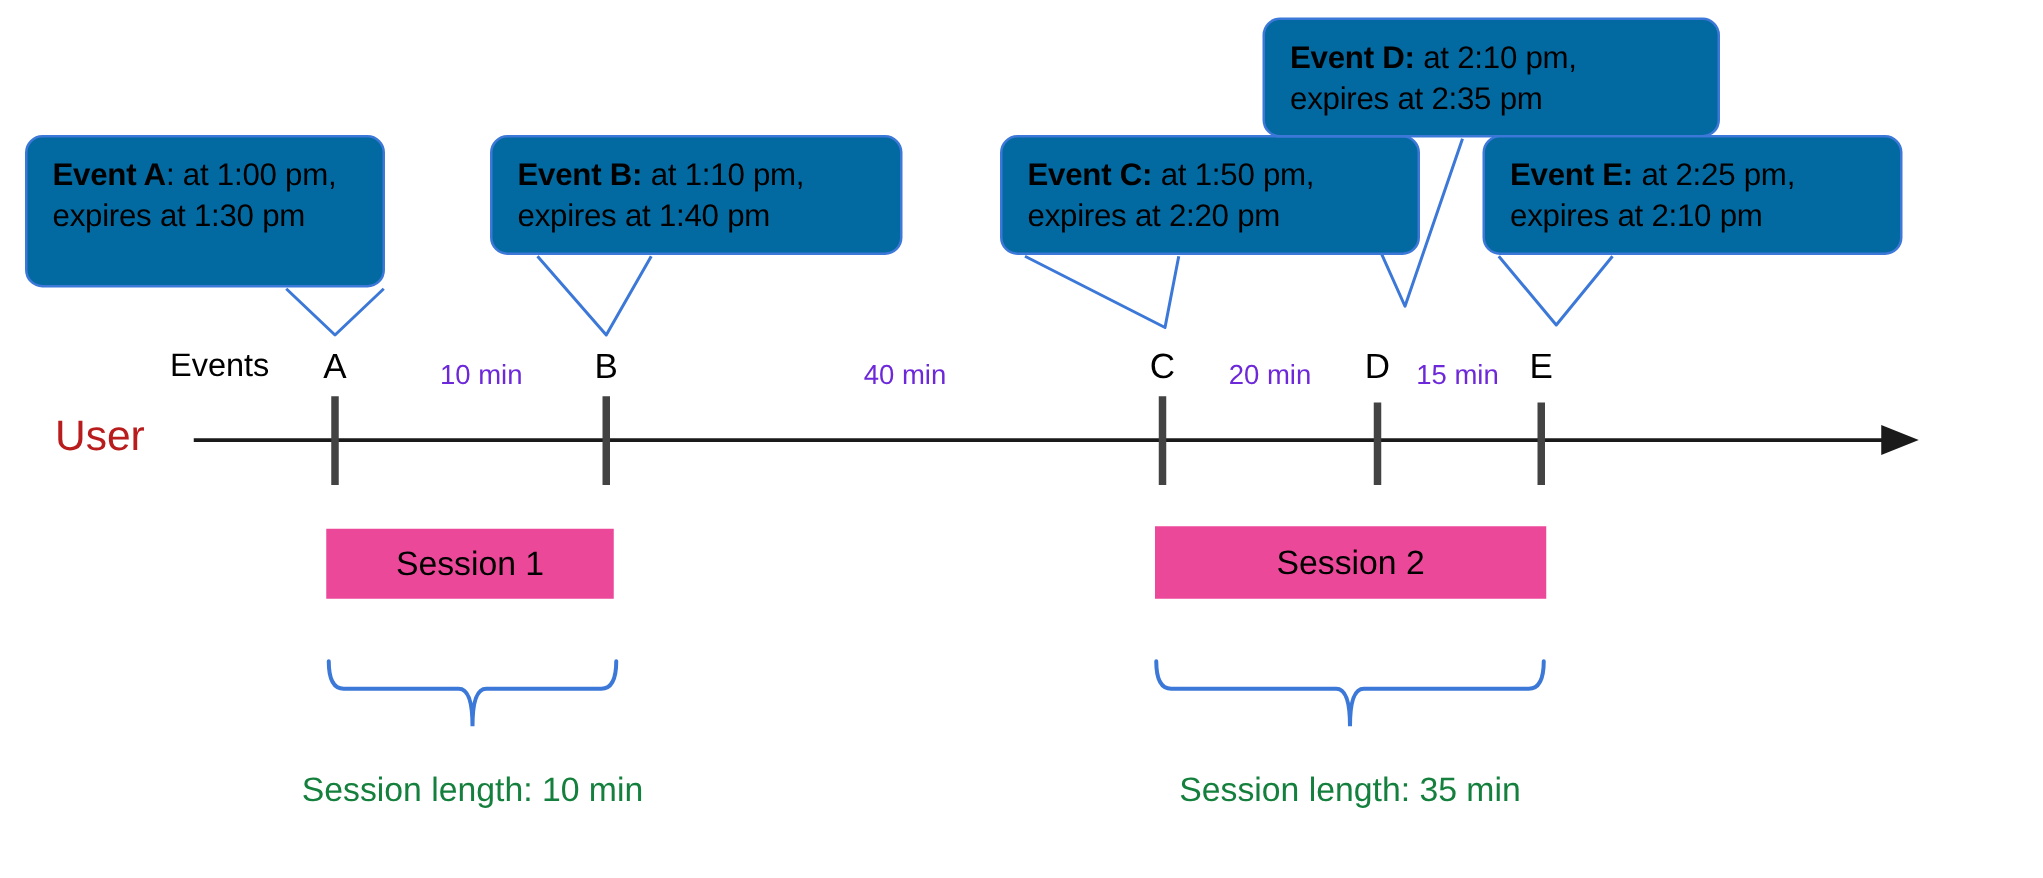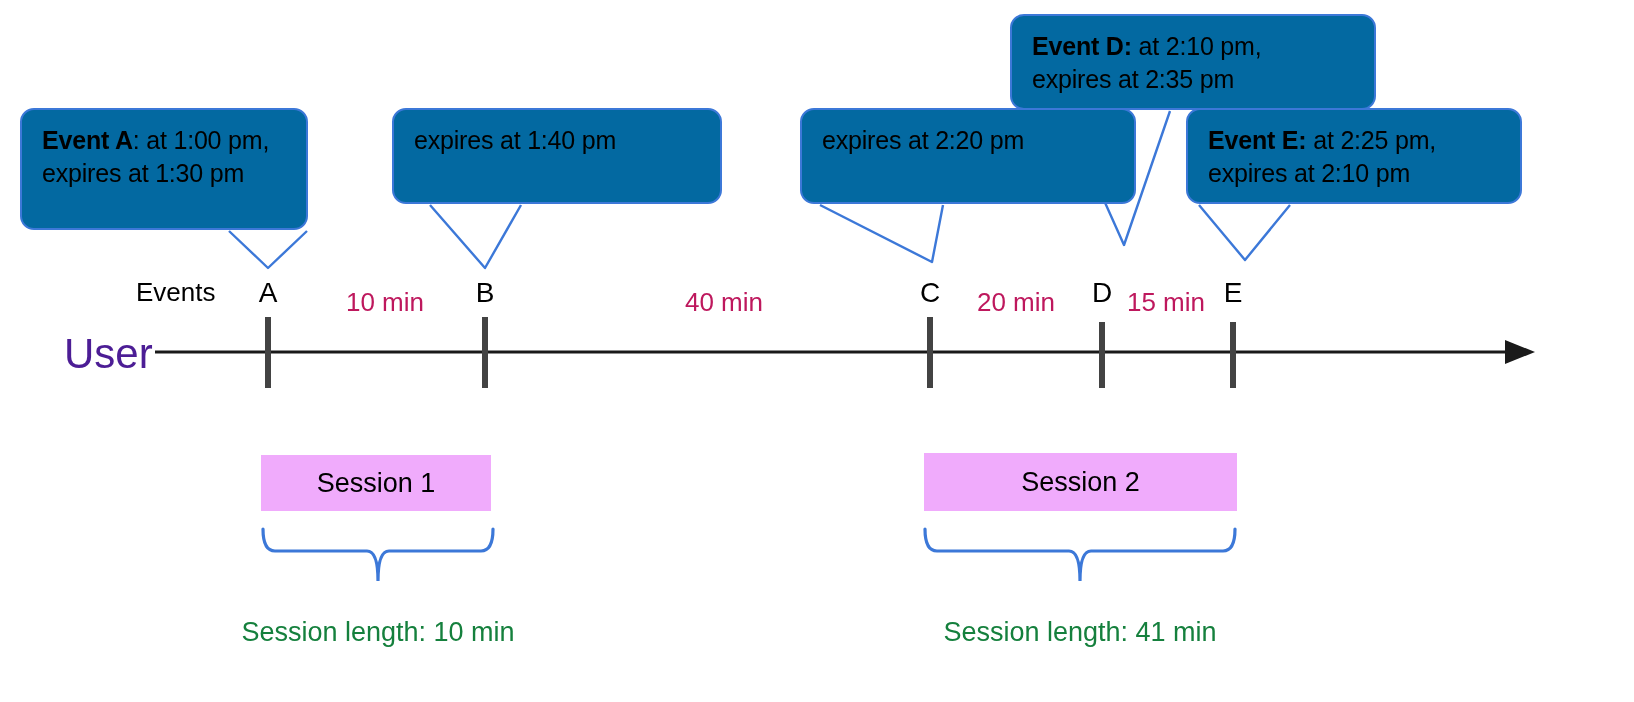--- a/index.html
+++ b/index.html
@@ -49,24 +49,24 @@
   }
   #callout-a { left: 20px;   top: 108px; width: 288px; height: 122px; }
   #callout-b { left: 392px;  top: 108px; width: 330px; height: 96px;  }
   #callout-c { left: 800px;  top: 108px; width: 336px; height: 96px;  }
   #callout-d { left: 1010px; top: 14px;  width: 366px; height: 96px;  }
   #callout-e { left: 1186px; top: 108px; width: 336px; height: 96px;  }
 
   
   .user-label {
     position: absolute;
-    left: 64px;
+    left: 44px;
     top: 330px;
-    font-size: 42px;
-    color: #4c1d95;
+    font-size: 34px;
+    color: #b91c1c;
     z-index: 4;
   }
   .events-label {
     position: absolute;
     left: 136px;
     top: 277px;
     font-size: 26px;
     color: #000000;
     z-index: 4;
   }
@@ -74,38 +74,37 @@
     position: absolute;
     top: 277px;
     font-size: 28px;
     color: #000000;
     transform: translateX(-50%);
     z-index: 4;
   }
   .gap-label {
     position: absolute;
     top: 287px;
-    font-size: 26px;
-    color: #be185d;
+    font-size: 22px;
+    color: #6d28d9;
     transform: translateX(-50%);
     z-index: 4;
     white-space: nowrap;
   }
 
   
   .session-box {
     position: absolute;
-    background: #f0abfc;
+    background: #ec4899;
     display: flex;
     align-items: center;
     justify-content: center;
     font-size: 27px;
     color: #000000;
     z-index: 3;
-    margin-top: 32px;
   }
   #session-1-box { left: 261px; top: 423px; width: 230px; height: 56px; }
   #session-2-box { left: 924px; top: 421px; width: 313px; height: 58px; }
 
   .session-caption {
     position: absolute;
     top: 617px;
     font-size: 27px;
     color: #15803d;
     transform: translateX(-50%);
@@ -143,24 +142,26 @@
 
     <path d="M925,529 Q925,551 937,551 L1069,551 Q1080,551 1080,581 Q1080,551 1091,551 L1223,551 Q1235,551 1235,529" fill="none" stroke="#3c78d8" stroke-width="3.2" stroke-linecap="round"></path>
   </svg>
 
   <div class="callout" id="callout-a">
     <div class="line"><b>Event A</b><span>: at 1:00 pm,</span></div>
     <div class="line">expires at 1:30 pm</div>
   </div>
 
   <div class="callout" id="callout-b">
+    <div class="line"><b>Event B:</b><span> at 1:10 pm,</span></div>
     <div class="line">expires at 1:40 pm</div>
   </div>
 
   <div class="callout" id="callout-c">
+    <div class="line"><b>Event C:</b><span> at 1:50 pm,</span></div>
     <div class="line">expires at 2:20 pm</div>
   </div>
 
   <div class="callout" id="callout-d">
     <div class="line"><b>Event D:</b><span> at 2:10 pm,</span></div>
     <div class="line">expires at 2:35 pm</div>
   </div>
 
   <div class="callout" id="callout-e">
     <div class="line"><b>Event E:</b><span> at 2:25 pm,</span></div>
@@ -182,15 +183,15 @@
   <div class="gap-label" style="left:1166px">15 min</div>
 
   <div class="session-box" id="session-1-box">
     <span>Session 1</span>
   </div>
   <div class="session-box" id="session-2-box">
     <span>Session 2</span>
   </div>
 
   <div class="session-caption" style="left:378px">Session length: 10 min</div>
-  <div class="session-caption" style="left:1080px">Session length: 41 min</div>
+  <div class="session-caption" style="left:1080px">Session length: 35 min</div>
 
 </div>
 
 </body></html>

